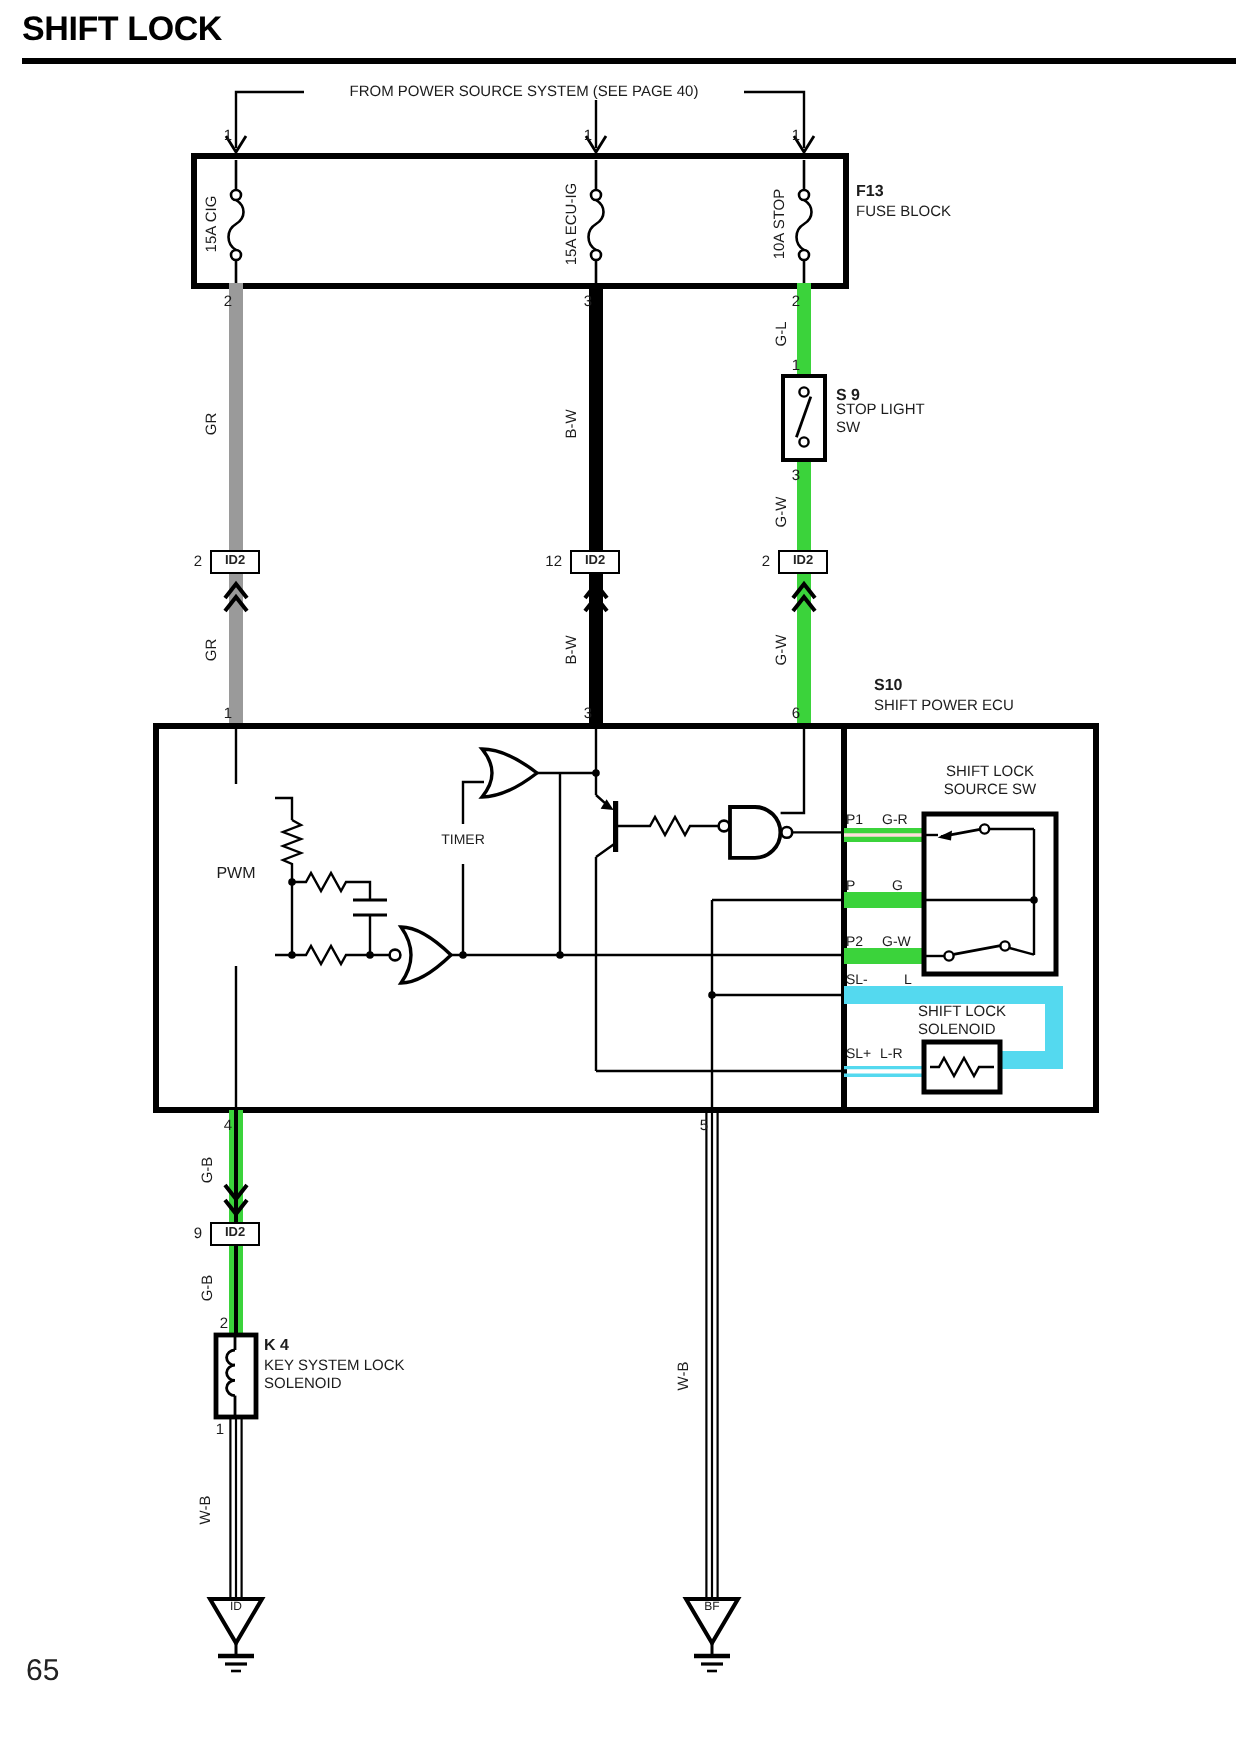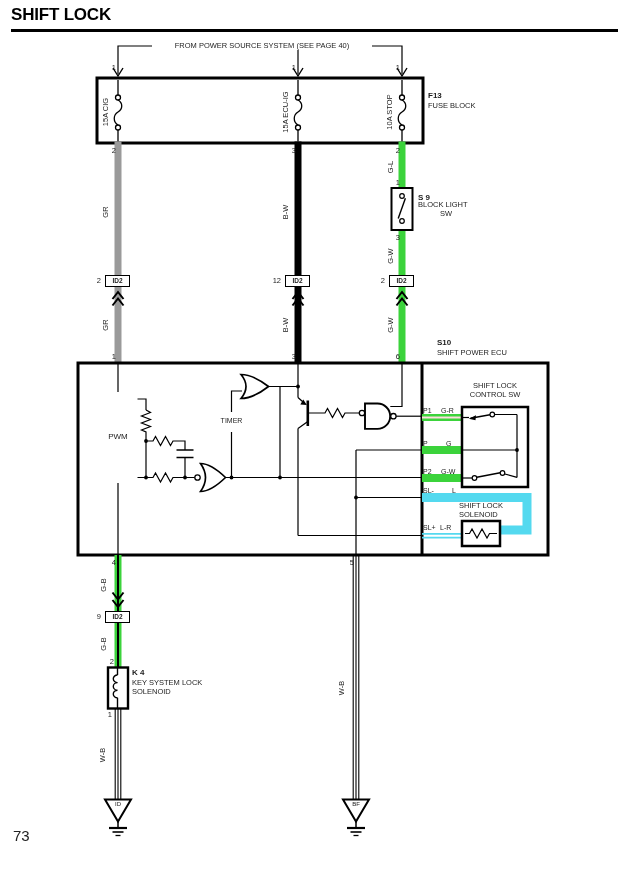--- a/index.html
+++ b/index.html
@@ -211,22 +211,22 @@
 <div class="pin" style="left:102px;top:146px">2</div>
 <div class="pin" style="left:282px;top:146px">3</div>
 <div class="pin" style="left:386px;top:146px">2</div>
 
 <div class="vlabel" style="left:81px;top:207px">GR</div>
 <div class="vlabel" style="left:261px;top:207px">B-W</div>
 <div class="vlabel" style="left:366px;top:162px">G-L</div>
 
 <div class="pin" style="left:386px;top:178px">1</div>
 <div class="lbl b" style="left:418px;top:194px">S 9</div>
-<div class="lbl" style="left:418px;top:201px">BLOCK LIGHT</div>
-<div class="lbl" style="left:440px;top:210px">SW</div>
+<div class="lbl" style="left:418px;top:201px">STOP LIGHT</div>
+<div class="lbl" style="left:418px;top:210px">SW</div>
 <div class="pin" style="left:386px;top:233px">3</div>
 <div class="vlabel" style="left:366px;top:251px">G-W</div>
 
 <div class="connum" style="left:85px;top:276px">2</div>
 <div class="conn" style="left:105px;top:274.5px">ID2</div>
 <div class="connum" style="left:265px;top:276px">12</div>
 <div class="conn" style="left:285px;top:274.5px">ID2</div>
 <div class="connum" style="left:369px;top:276px">2</div>
 <div class="conn" style="left:389px;top:274.5px">ID2</div>
 
@@ -238,21 +238,21 @@
 <div class="lbl" style="left:437px;top:349px">SHIFT POWER ECU</div>
 
 <div class="pin" style="left:102px;top:352px">1</div>
 <div class="pin" style="left:282px;top:352px">3</div>
 <div class="pin" style="left:386px;top:352px">6</div>
 
 <div class="lbl ctr" style="left:98px;top:433px;width:40px;position:absolute;font-size:8px">PWM</div>
 <div class="lbl ctr" style="left:212px;top:417px;width:39px;position:absolute;font-size:7px">TIMER</div>
 
 <div class="lbl ctr" style="left:455px;top:382px;width:80px;position:absolute">SHIFT LOCK</div>
-<div class="lbl ctr" style="left:455px;top:391px;width:80px;position:absolute">CONTROL SW</div>
+<div class="lbl ctr" style="left:455px;top:391px;width:80px;position:absolute">SOURCE SW</div>
 
 <div class="lbl" style="left:423px;top:407px;font-size:7px">P1</div>
 <div class="lbl" style="left:441px;top:407px;font-size:7px">G-R</div>
 <div class="lbl" style="left:423px;top:440px;font-size:7px">P</div>
 <div class="lbl" style="left:446px;top:440px;font-size:7px">G</div>
 <div class="lbl" style="left:423px;top:468px;font-size:7px">P2</div>
 <div class="lbl" style="left:441px;top:468px;font-size:7px">G-W</div>
 <div class="lbl" style="left:423px;top:487px;font-size:7px">SL-</div>
 <div class="lbl" style="left:452px;top:487px;font-size:7px">L</div>
 <div class="lbl" style="left:423px;top:524px;font-size:7px">SL+</div>
@@ -272,13 +272,13 @@
 <div class="lbl b" style="left:132px;top:669px">K 4</div>
 <div class="lbl" style="left:132px;top:679px">KEY SYSTEM LOCK</div>
 <div class="lbl" style="left:132px;top:688px">SOLENOID</div>
 <div class="pin" style="left:98px;top:710px">1</div>
 <div class="vlabel" style="left:78px;top:750px">W-B</div>
 <div class="vlabel" style="left:317px;top:683px">W-B</div>
 
 <div class="gnd" style="left:110px;top:801px">ID</div>
 <div class="gnd" style="left:348px;top:801px">BF</div>
 
-<div class="pagenum">73</div>
+<div class="pagenum">65</div>
 
 </body></html>

